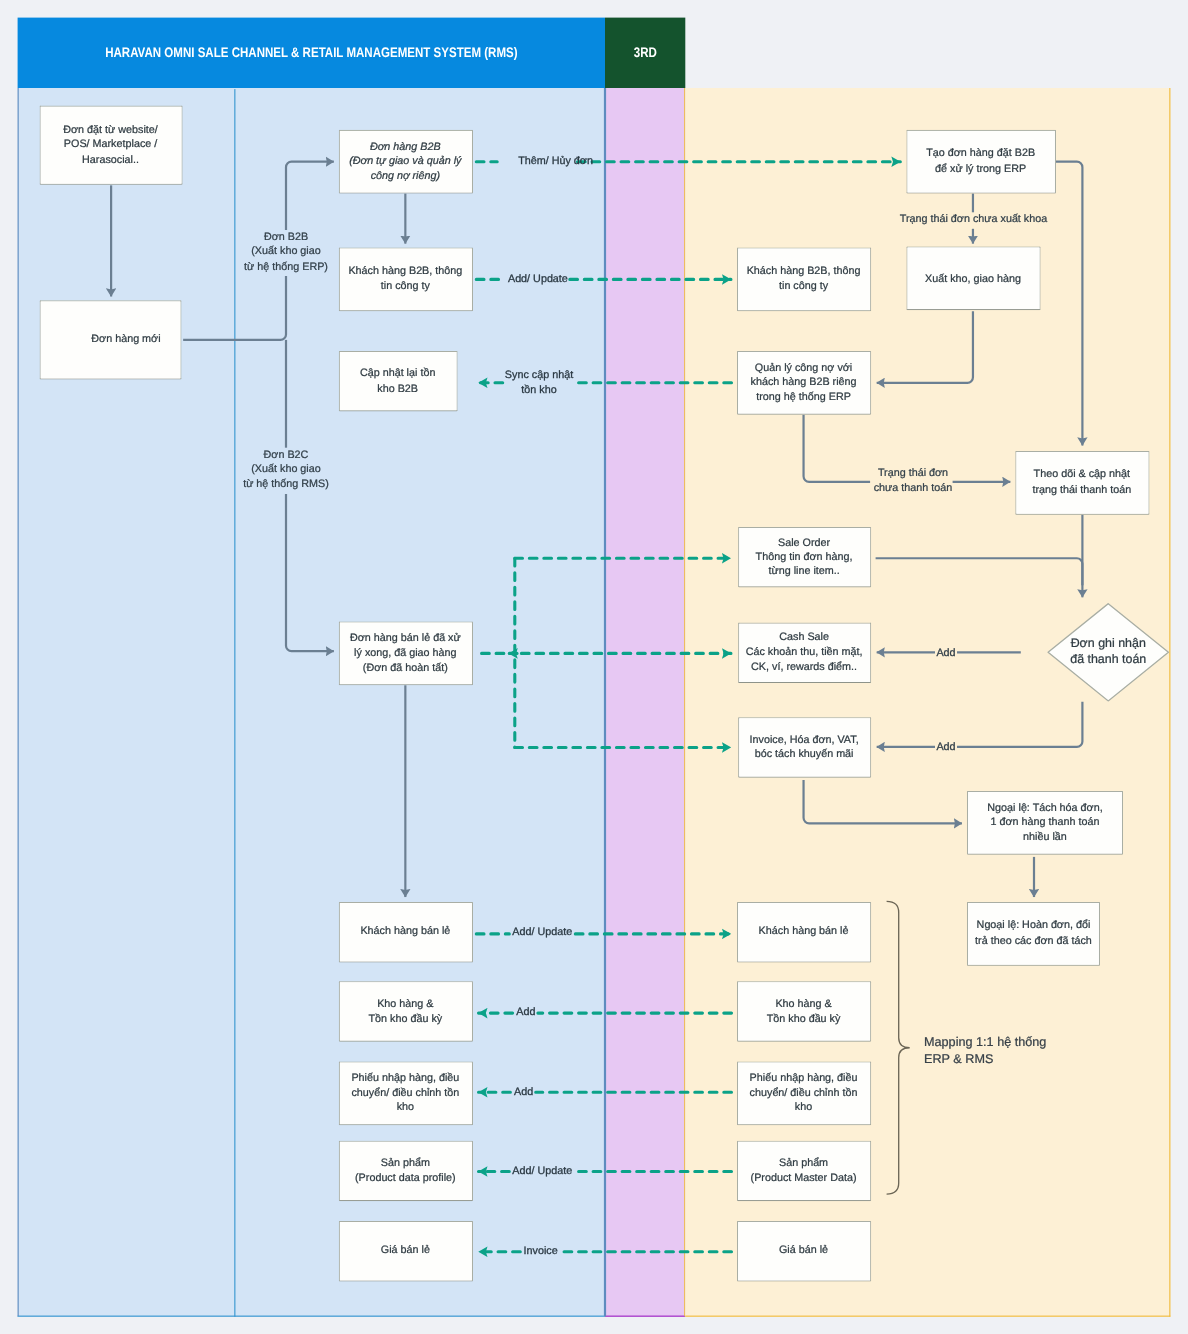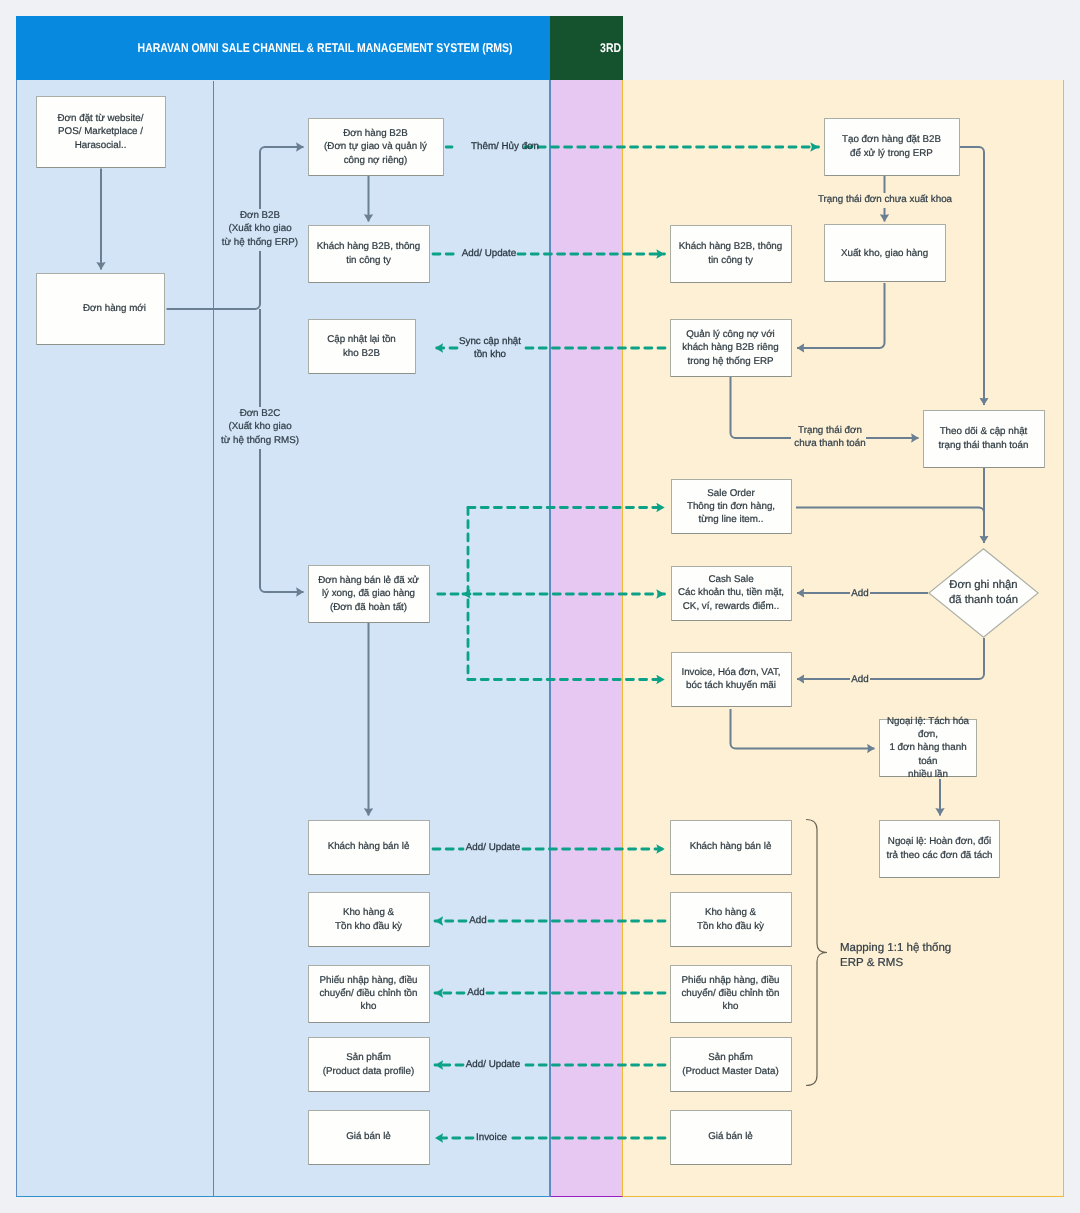--- a/index.html
+++ b/index.html
@@ -3,21 +3,21 @@
 <meta charset="utf-8">
 <title>Haravan RMS - ERP integration flowchart</title>
 <style>
   html,body{margin:0;padding:0;}
   body{width:1080px;height:1213px;background:#eff1f5;
        font-family:"Liberation Sans",sans-serif;overflow:hidden;
        -webkit-font-smoothing:antialiased;text-rendering:geometricPrecision;}
   *{-webkit-font-smoothing:antialiased;}
   #stage{position:relative;width:1080px;height:1213px;}
 
-  .lane-head{position:absolute;display:flex;align-items:center;justify-content:flex-end;
+  .lane-head{position:absolute;display:flex;align-items:center;justify-content:center;
              color:#ffffff;font-weight:bold;font-size:12.6px;letter-spacing:0;
              top:16px;height:64px;box-sizing:border-box;}
   .lane-head > span{display:inline-block;transform:scaleX(.833);transform-origin:center;white-space:nowrap;}
   .lane-body{position:absolute;top:80px;bottom:16px;box-sizing:border-box;}
 
   #wires{position:absolute;left:0;top:0;width:1080px;height:1213px;pointer-events:none;}
 
   .node{position:absolute;box-sizing:border-box;background:#fefefc;
         border:1px solid #a9aea4;border-bottom-color:#8e938a;border-radius:1px;
         display:flex;align-items:center;justify-content:center;text-align:center;
@@ -116,21 +116,21 @@
     <g id="brace-wires" stroke="#6b6555" stroke-width="1.2" fill="none">
       <path d="M806,819.5 q11,0 11,10 v114 q0,9 10,9 q-10,0 -10,9 v114 q0,10 -11,10"></path>
     </g>
   </svg>
 
   <div id="nodes-layer">
     <div class="node" style="left:35.5px;top:96px;width:130px;height:72px;">Đơn đặt từ website/
 POS/ Marketplace /
 Harasocial..</div>
     <div class="node" style="left:36px;top:273px;width:129px;height:72px;padding-left:28px;">Đơn hàng mới</div>
-    <div class="node" style="left:307.5px;top:118px;width:136px;height:58px;">Đơn hàng B2B
+    <div class="node" style="left:307.5px;top:118px;width:122px;height:58px;font-style:italic;">Đơn hàng B2B
 (Đơn tự giao và quản lý
 công nợ riêng)</div>
     <div class="node" style="left:307.5px;top:224.5px;width:122px;height:58px;">Khách hàng B2B, thông
 tin công ty</div>
     <div class="node" style="left:307.5px;top:319px;width:108px;height:55px;">Cập nhật lại tồn
 kho B2B</div>
     <div class="node" style="left:307.5px;top:565px;width:122px;height:58px;">Đơn hàng bán lẻ đã xử
 lý xong, đã giao hàng
 (Đơn đã hoàn tất)</div>
     <div class="node" style="left:307.5px;top:819.5px;width:122px;height:55px;">Khách hàng bán lẻ</div>
@@ -153,35 +153,35 @@
     <div class="node" style="left:922.5px;top:409.5px;width:122px;height:58px;">Theo dõi &amp; cập nhật
 trạng thái thanh toán</div>
     <div class="node" style="left:670.5px;top:479px;width:121px;height:55px;">Sale Order
 Thông tin đơn hàng,
 từng line item..</div>
     <div class="node" style="left:670.5px;top:565.5px;width:121px;height:55px;">Cash Sale
 Các khoản thu, tiền mặt,
 CK, ví, rewards điểm..</div>
     <div class="node" style="left:670.5px;top:651.5px;width:121px;height:55px;">Invoice, Hóa đơn, VAT,
 bóc tách khuyến mãi</div>
-    <div class="node" style="left:879px;top:719px;width:98px;height:58px;">Ngoại lệ: Tách hóa đơn,
+    <div class="node" style="left:879px;top:719px;width:142px;height:58px;">Ngoại lệ: Tách hóa đơn,
 1 đơn hàng thanh toán
 nhiều lần</div>
     <div class="node" style="left:879px;top:819.5px;width:121px;height:58px;">Ngoại lệ: Hoàn đơn, đổi
 trả theo các đơn đã tách</div>
     <div class="node" style="left:669.5px;top:819.5px;width:122px;height:55px;">Khách hàng bán lẻ</div>
     <div class="node" style="left:669.5px;top:892px;width:122px;height:55px;">Kho hàng &amp;
 Tồn kho đầu kỳ</div>
     <div class="node" style="left:669.5px;top:964.5px;width:122px;height:58px;">Phiếu nhập hàng, điều
 chuyển/ điều chỉnh tồn
 kho</div>
     <div class="node" style="left:669.5px;top:1037px;width:122px;height:55px;">Sản phẩm
 (Product Master Data)</div>
     <div class="node" style="left:669.5px;top:1109.5px;width:122px;height:55px;">Giá bán lẻ</div>
-    <div class="diamond-wrap" style="left:928px;top:548px;width:111px;height:90px;">
+    <div class="diamond-wrap" style="left:952px;top:548px;width:111px;height:90px;">
       <svg width="111" height="90" viewBox="0 0 111 90">
         <polygon points="55.5,0.8 110.2,45 55.5,89.2 0.8,45" fill="#fefefc" stroke="#a9aea4" stroke-width="1.2"></polygon>
       </svg>
       <div class="dia">Đơn ghi nhận
 đã thanh toán</div>
     </div>
   </div>
   <div id="labels-layer">
     <div class="lbl" style="left:200px;top:209px;width:120px;">Đơn B2B
 (Xuất kho giao

